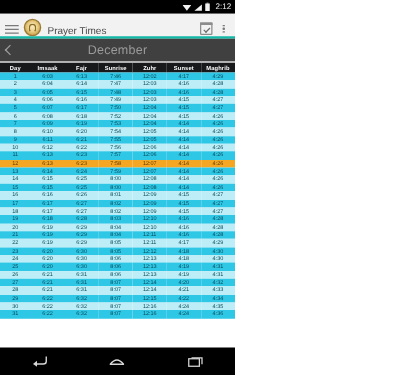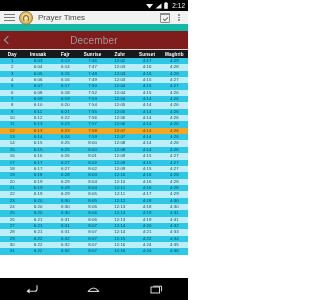--- a/index.html
+++ b/index.html
@@ -47,23 +47,23 @@
     font-size: 6.5px;
     line-height: 7px;
     margin-left: 2px;
     letter-spacing: 0px;
   }
 
   
   .actionbar {
     height: 20px;
     background: #f2f2f2;
-    border-bottom: 7px solid #14b8a6;
-    display: flex;
-    align-items: center;
+    border-bottom: 2px solid #14b8a6;
+    display: flex;
+    align-items: flex-end;
     padding: 0 4px;
     flex: 0 0 auto;
     box-sizing: border-box;
   }
   .hamburger {
     width: 11px;
     height: 11px;
     display: flex;
     flex-direction: column;
     justify-content: center;
@@ -156,21 +156,21 @@
     width: 1.5px;
     height: 1.5px;
     background: #7a7a7a;
     border-radius: 50%;
     display: block;
   }
 
   
   .monthbar {
     height: 19px;
-    background: #7f1d1d;
+    background: #404040;
     border-bottom: 1px solid #dcdcdc;
     display: flex;
     align-items: center;
     flex: 0 0 auto;
     box-sizing: border-box;
     position: relative;
   }
   .chev {
     width: 16px;
     height: 19px;

